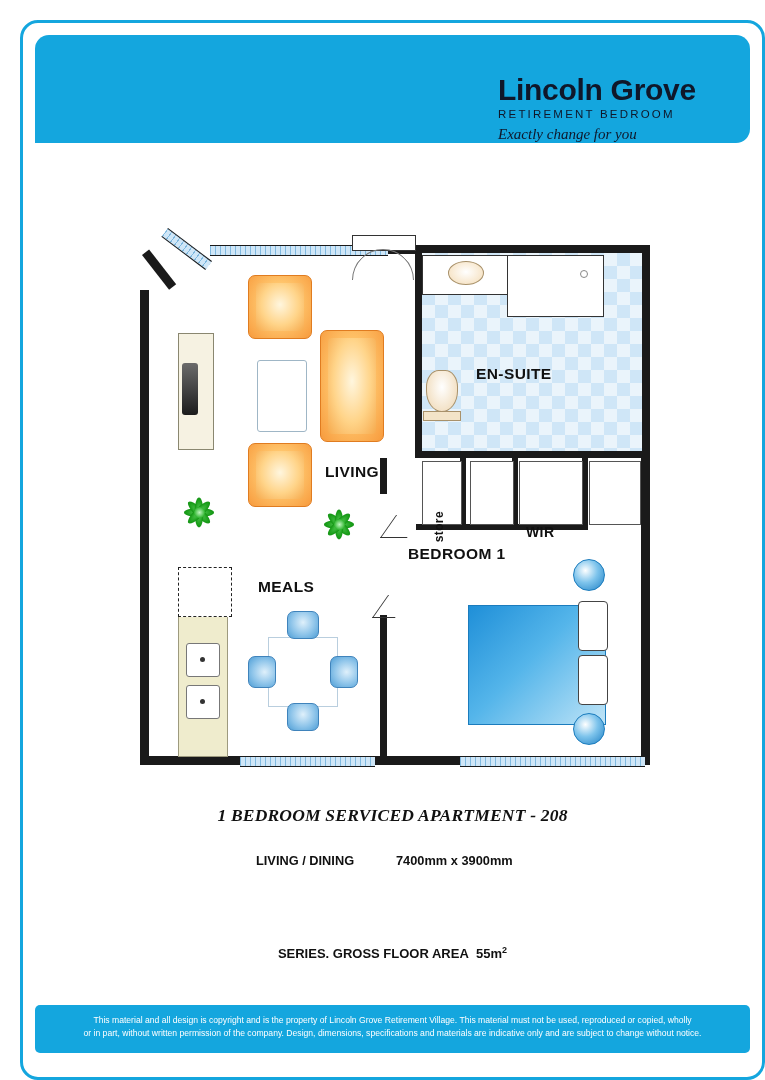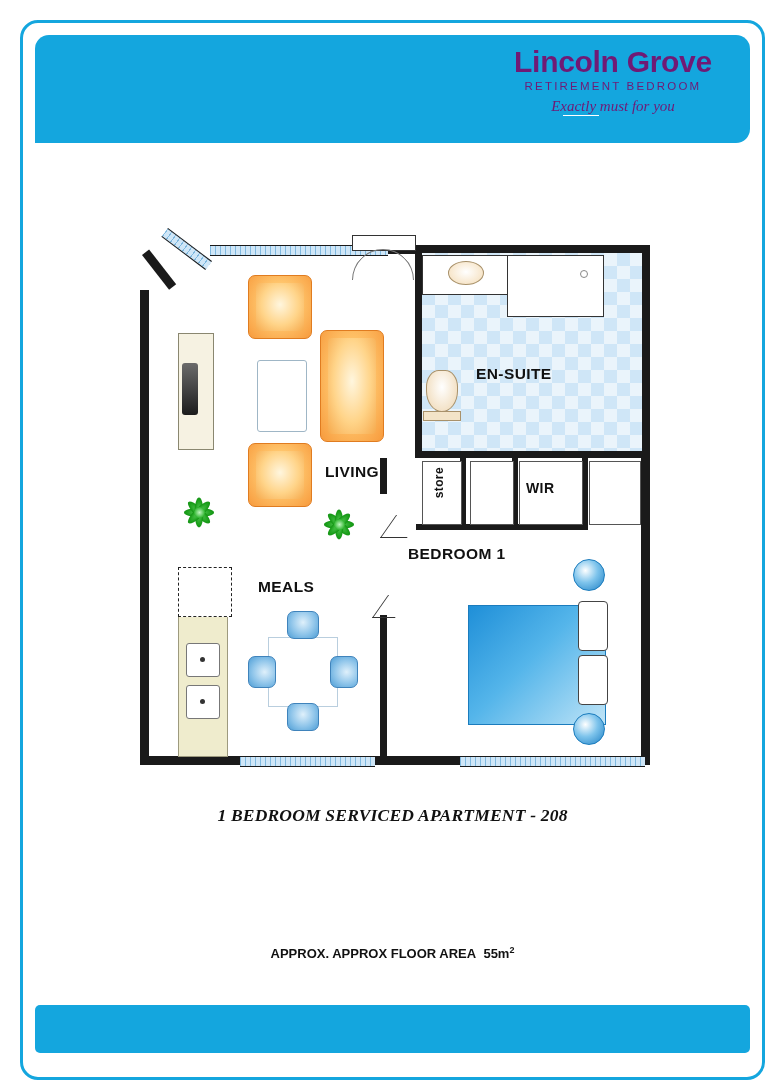--- a/index.html
+++ b/index.html
@@ -53,24 +53,24 @@
     top: 40px;
     color: #ffffff;
     font-size: 24.5px;
     font-weight: bold;
     letter-spacing: 0.6px;
     font-family: "Liberation Sans", sans-serif;
   }
   .brand {
     position: absolute;
     right: 22px;
-    top: 12px;
+    top: 40px;
     width: 230px;
-    text-align: center;
-    color: #701a75;
+    text-align: left;
+    color: #0f172a;
   }
   .brand-name {
     font-size: 30px;
     font-weight: bold;
     letter-spacing: -0.3px;
     line-height: 1;
     font-family: "Liberation Sans", sans-serif;
   }
   .brand-sub {
     font-size: 11.5px;
@@ -111,20 +111,21 @@
     position: absolute;
     font-size: 15.5px;
     font-weight: bold;
     color: #111111;
     letter-spacing: 0.4px;
     font-family: "Liberation Sans", sans-serif;
     white-space: nowrap;
   }
   .room-label.small {
     font-size: 12px;
+    margin-top: 44px;
   }
   .room-label.vertical {
     writing-mode: vertical-rl;
     transform: rotate(180deg);
   }
 
   
   .tile-floor {
     position: absolute;
     background-color: #eaf4fb;
@@ -349,21 +350,21 @@
 <body>
 
 <div class="page">
   <div class="page-border"></div>
 
   <div class="header">
     <div class="brand">
       <div class="brand-name">Lincoln Grove</div>
       <div class="brand-sub">RETIREMENT BEDROOM</div>
       <div class="brand-tag">
-        <span>Exactly must for you</span>
+        <span>Exactly change for you</span>
         <span class="ul"></span>
       </div>
     </div>
   </div>
 
   <div class="plan">
 
     <div class="wall" style="left:255px; top:30px; width:265px; height:9px;"></div>
 
     <div class="wall" style="left:511px; top:30px; width:9px; height:520px;"></div>
@@ -464,21 +465,27 @@
     <div class="bedside" style="left:448px; top:386px; width:28px; height:48px;"></div>
     <div class="bedside" style="left:448px; top:440px; width:28px; height:48px;"></div>
 
     <div style="position:absolute; left:258px; top:300px; width:26px; height:22px; border-left:1.4px solid #333; border-bottom:1.4px solid #333; transform:skewX(-35deg);"></div>
     <div style="position:absolute; left:250px; top:380px; width:22px; height:22px; border-left:1.4px solid #333; border-bottom:1.4px solid #333; transform:skewX(-35deg);"></div>
   </div>
 
   <div class="plan-title">1 BEDROOM SERVICED APARTMENT - 208</div>
 
   <div class="spec-table">
+    <div class="spec-row">
+      <div class="spec-name">LIVING / DINING</div>
+      <div class="spec-val">7400mm x 3900mm</div>
+    </div>
   </div>
 
   <div class="gross">
-    <span>APPROX. APPROX FLOOR AREA</span>&nbsp;&nbsp;<span>55m</span><sup>2</sup>
+    <span>SERIES. GROSS FLOOR AREA</span>&nbsp;&nbsp;<span>55m</span><sup>2</sup>
   </div>
 
   <div class="footer">
+    <div>This material and all design is copyright and is the property of Lincoln Grove Retirement Village. This material must not be used, reproduced or copied, wholly</div>
+    <div>or in part, without written permission of the company. Design, dimensions, specifications and materials are indicative only and are subject to change without notice.</div>
   </div>
 </div>
 
 </body></html>

